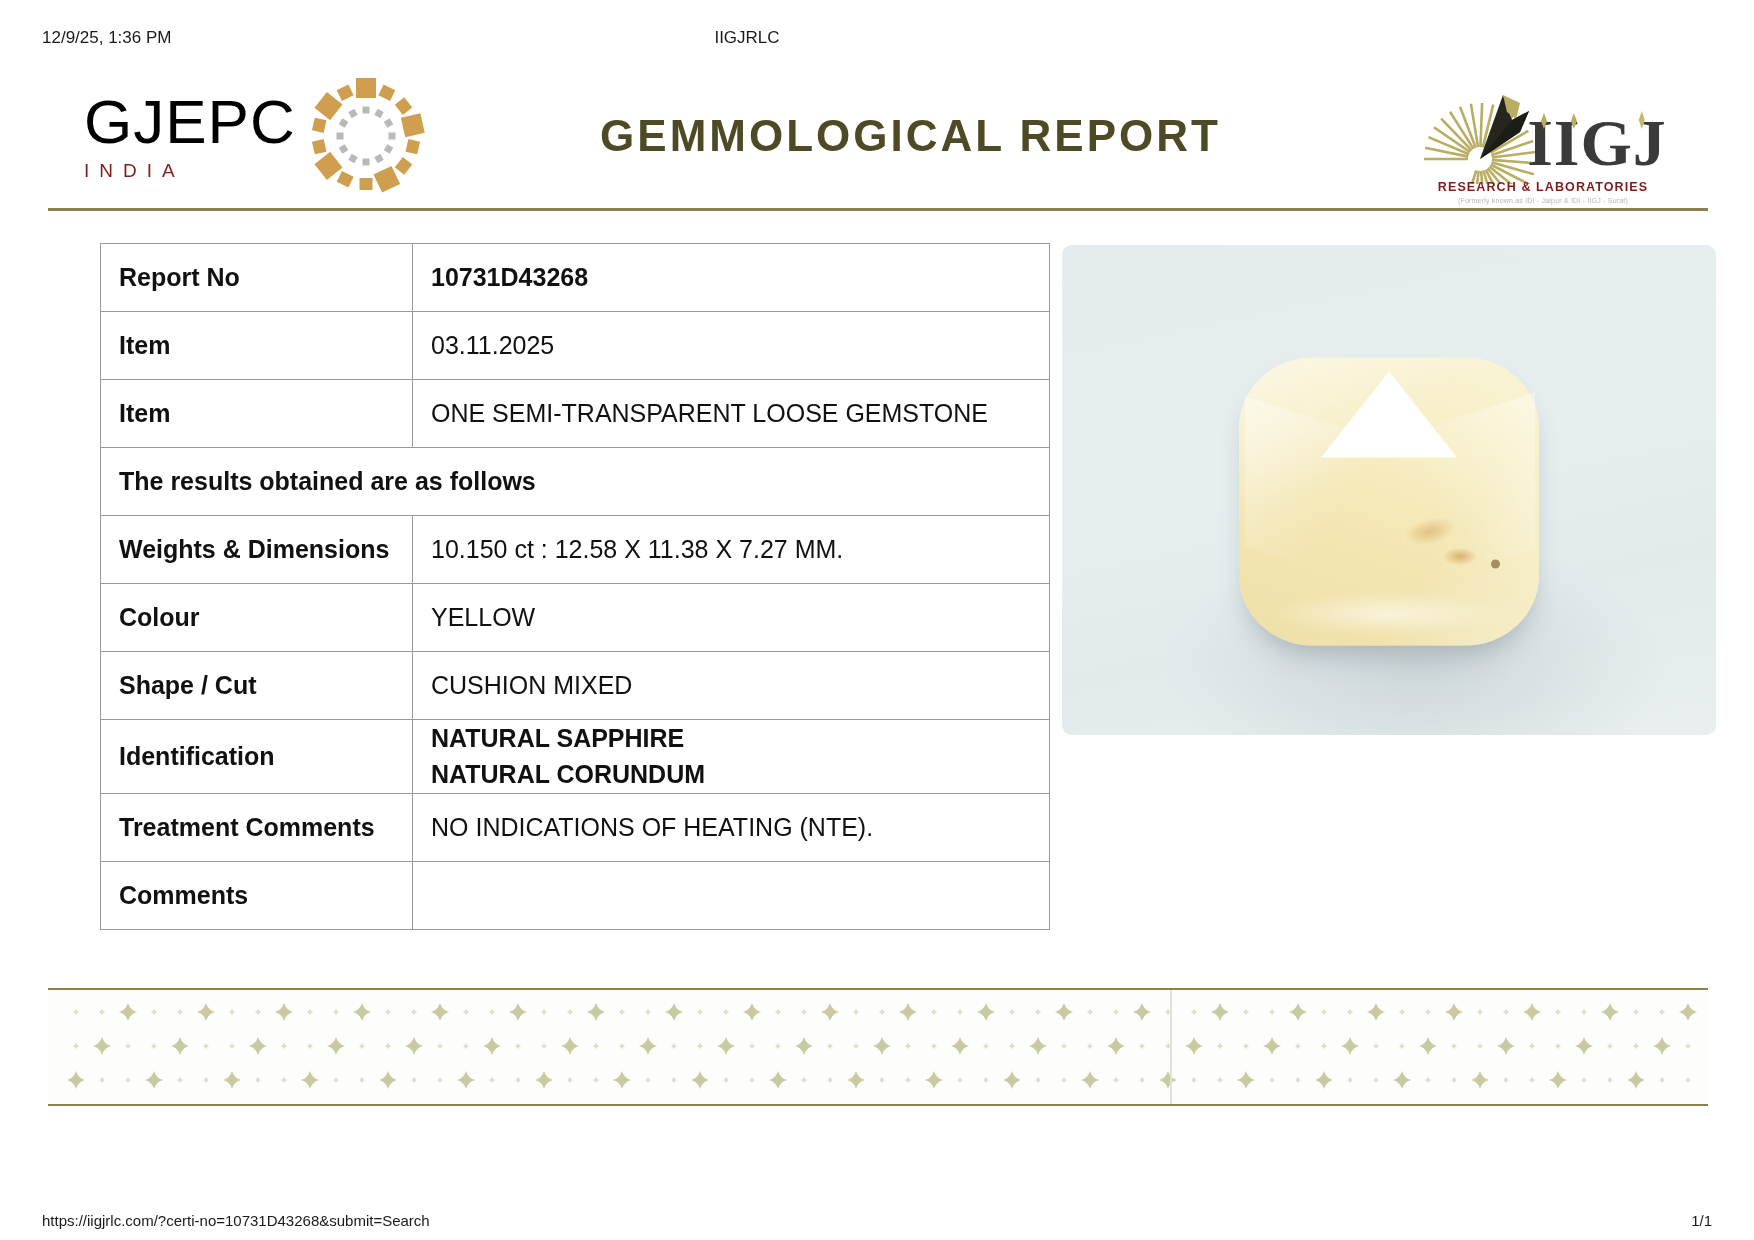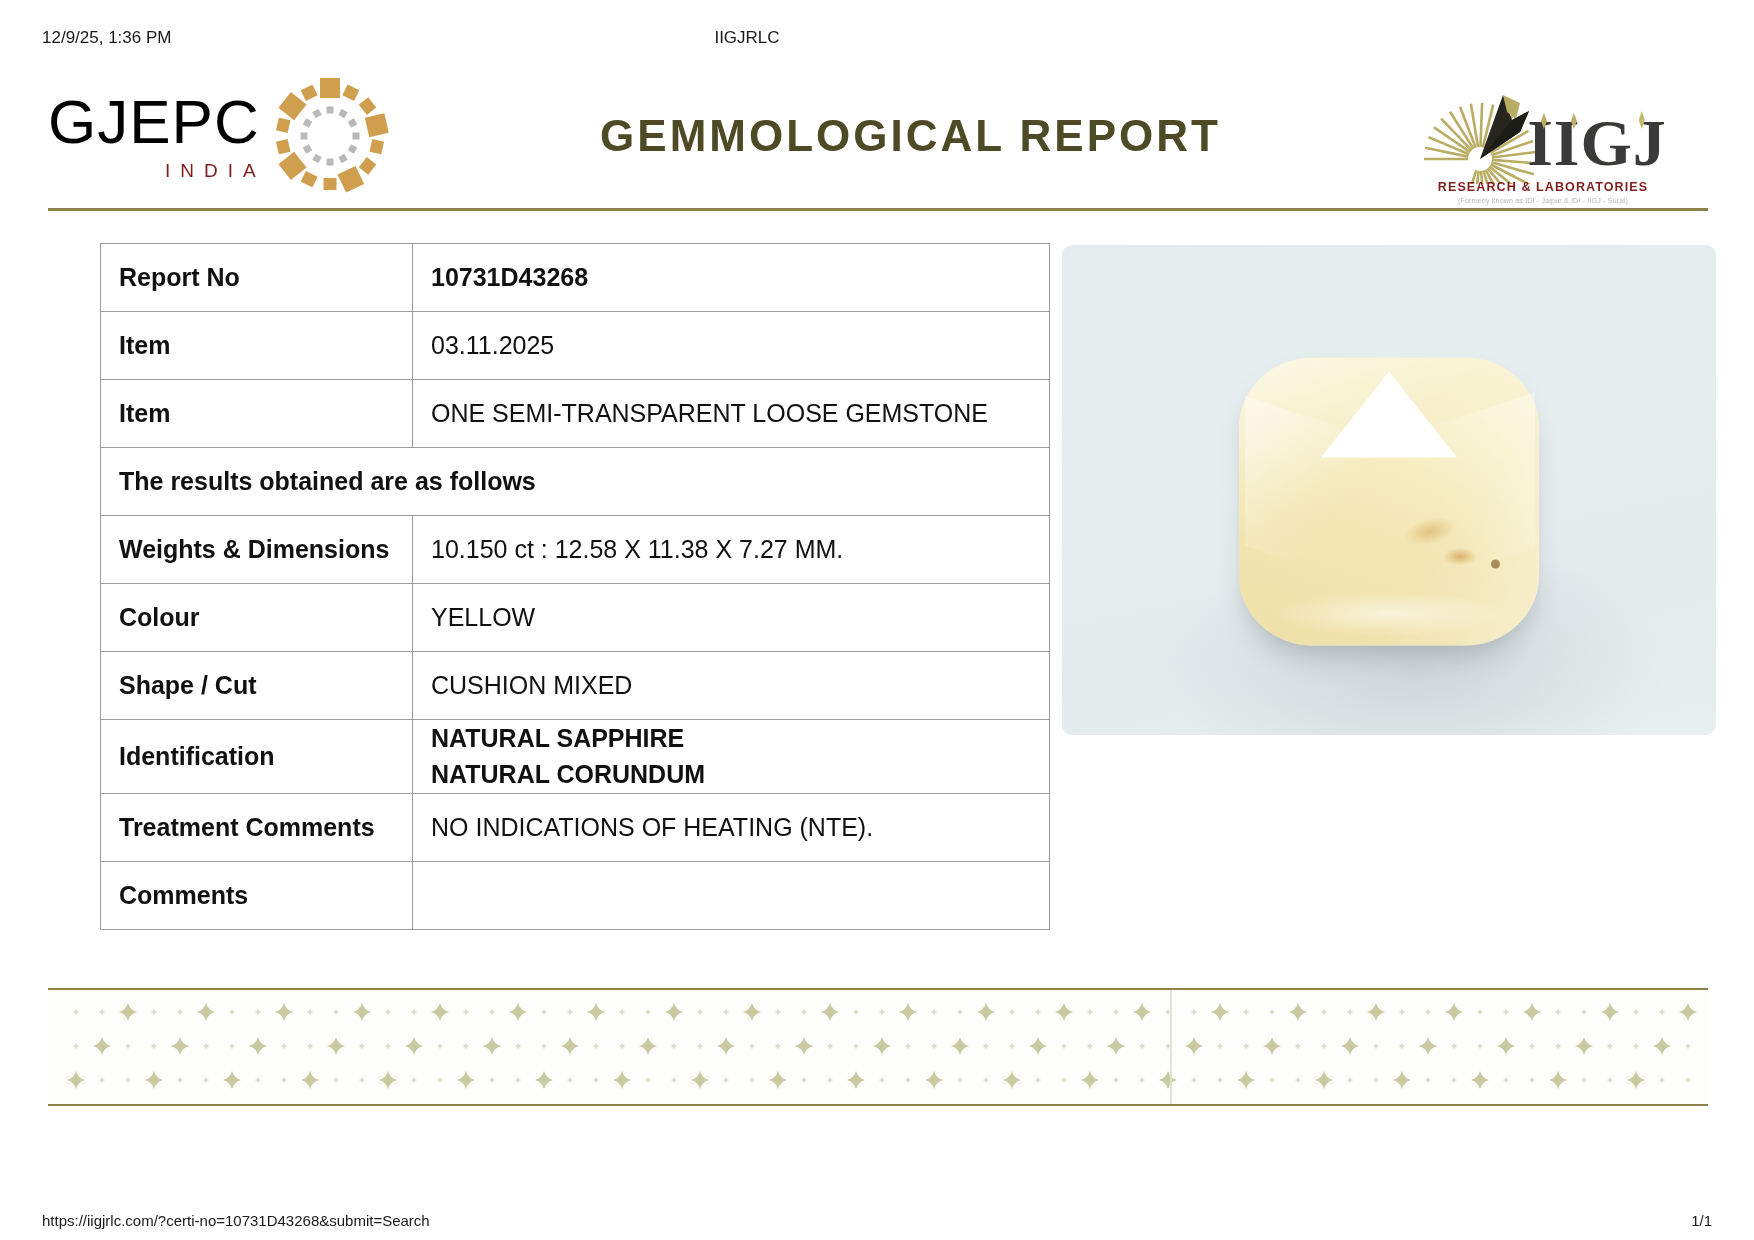--- a/index.html
+++ b/index.html
@@ -23,21 +23,21 @@
 
   
   .brand-band {
     position: absolute; top: 62px; left: 48px; width: 1660px; height: 148px;
     display: flex; align-items: center;
   }
   .gjepc-block {
     display: flex; align-items: center; gap: 6px;
     width: 385px; flex: 0 0 auto;
   }
-  .gjepc-words { display: flex; flex-direction: column; align-items: flex-end; }
+  .gjepc-words { display: flex; flex-direction: column; align-items: flex-start; margin-left: 36px; }
   .gjepc-main {
     font-family: "Liberation Sans", sans-serif;
     font-size: 62px; letter-spacing: 1px; color: #000; line-height: 1;
     font-weight: 400;
   }
   .gjepc-sub {
     font-size: 19px; letter-spacing: 10px; color: #7f1d1d;
     margin-top: 7px; margin-right: -6px;
   }
   .gjepc-burst { width: 128px; height: 128px; flex: 0 0 auto; }

